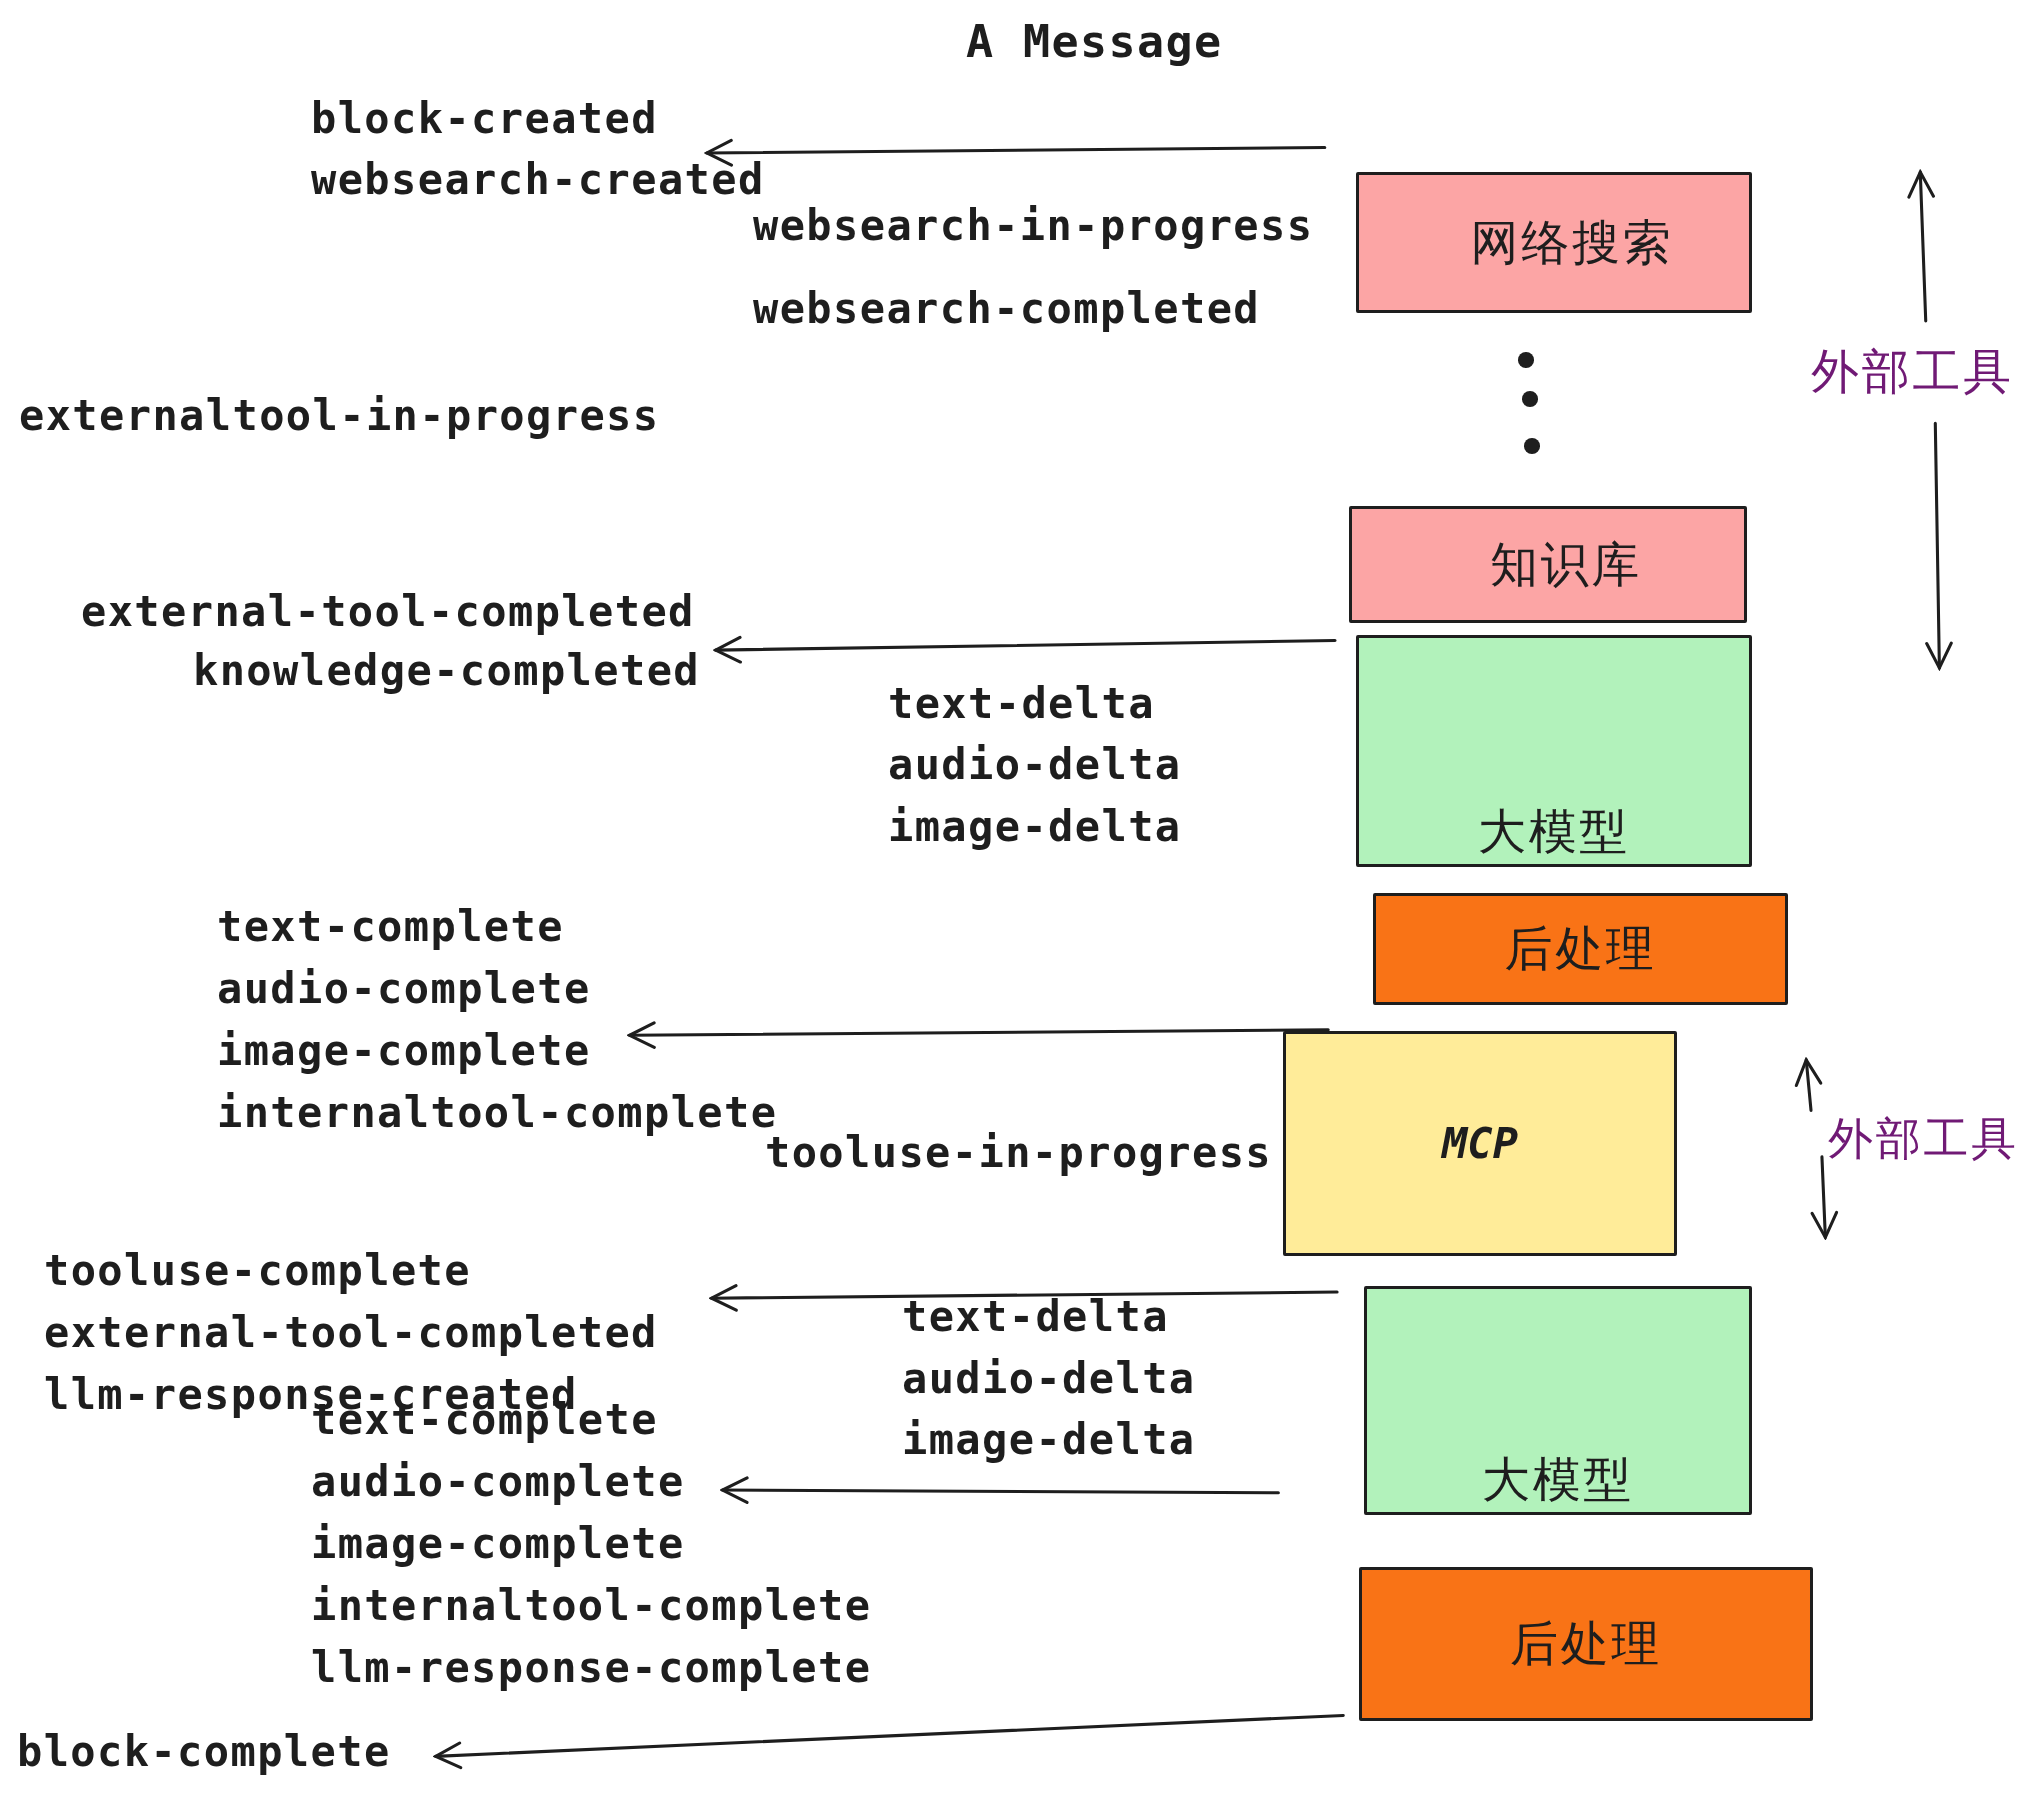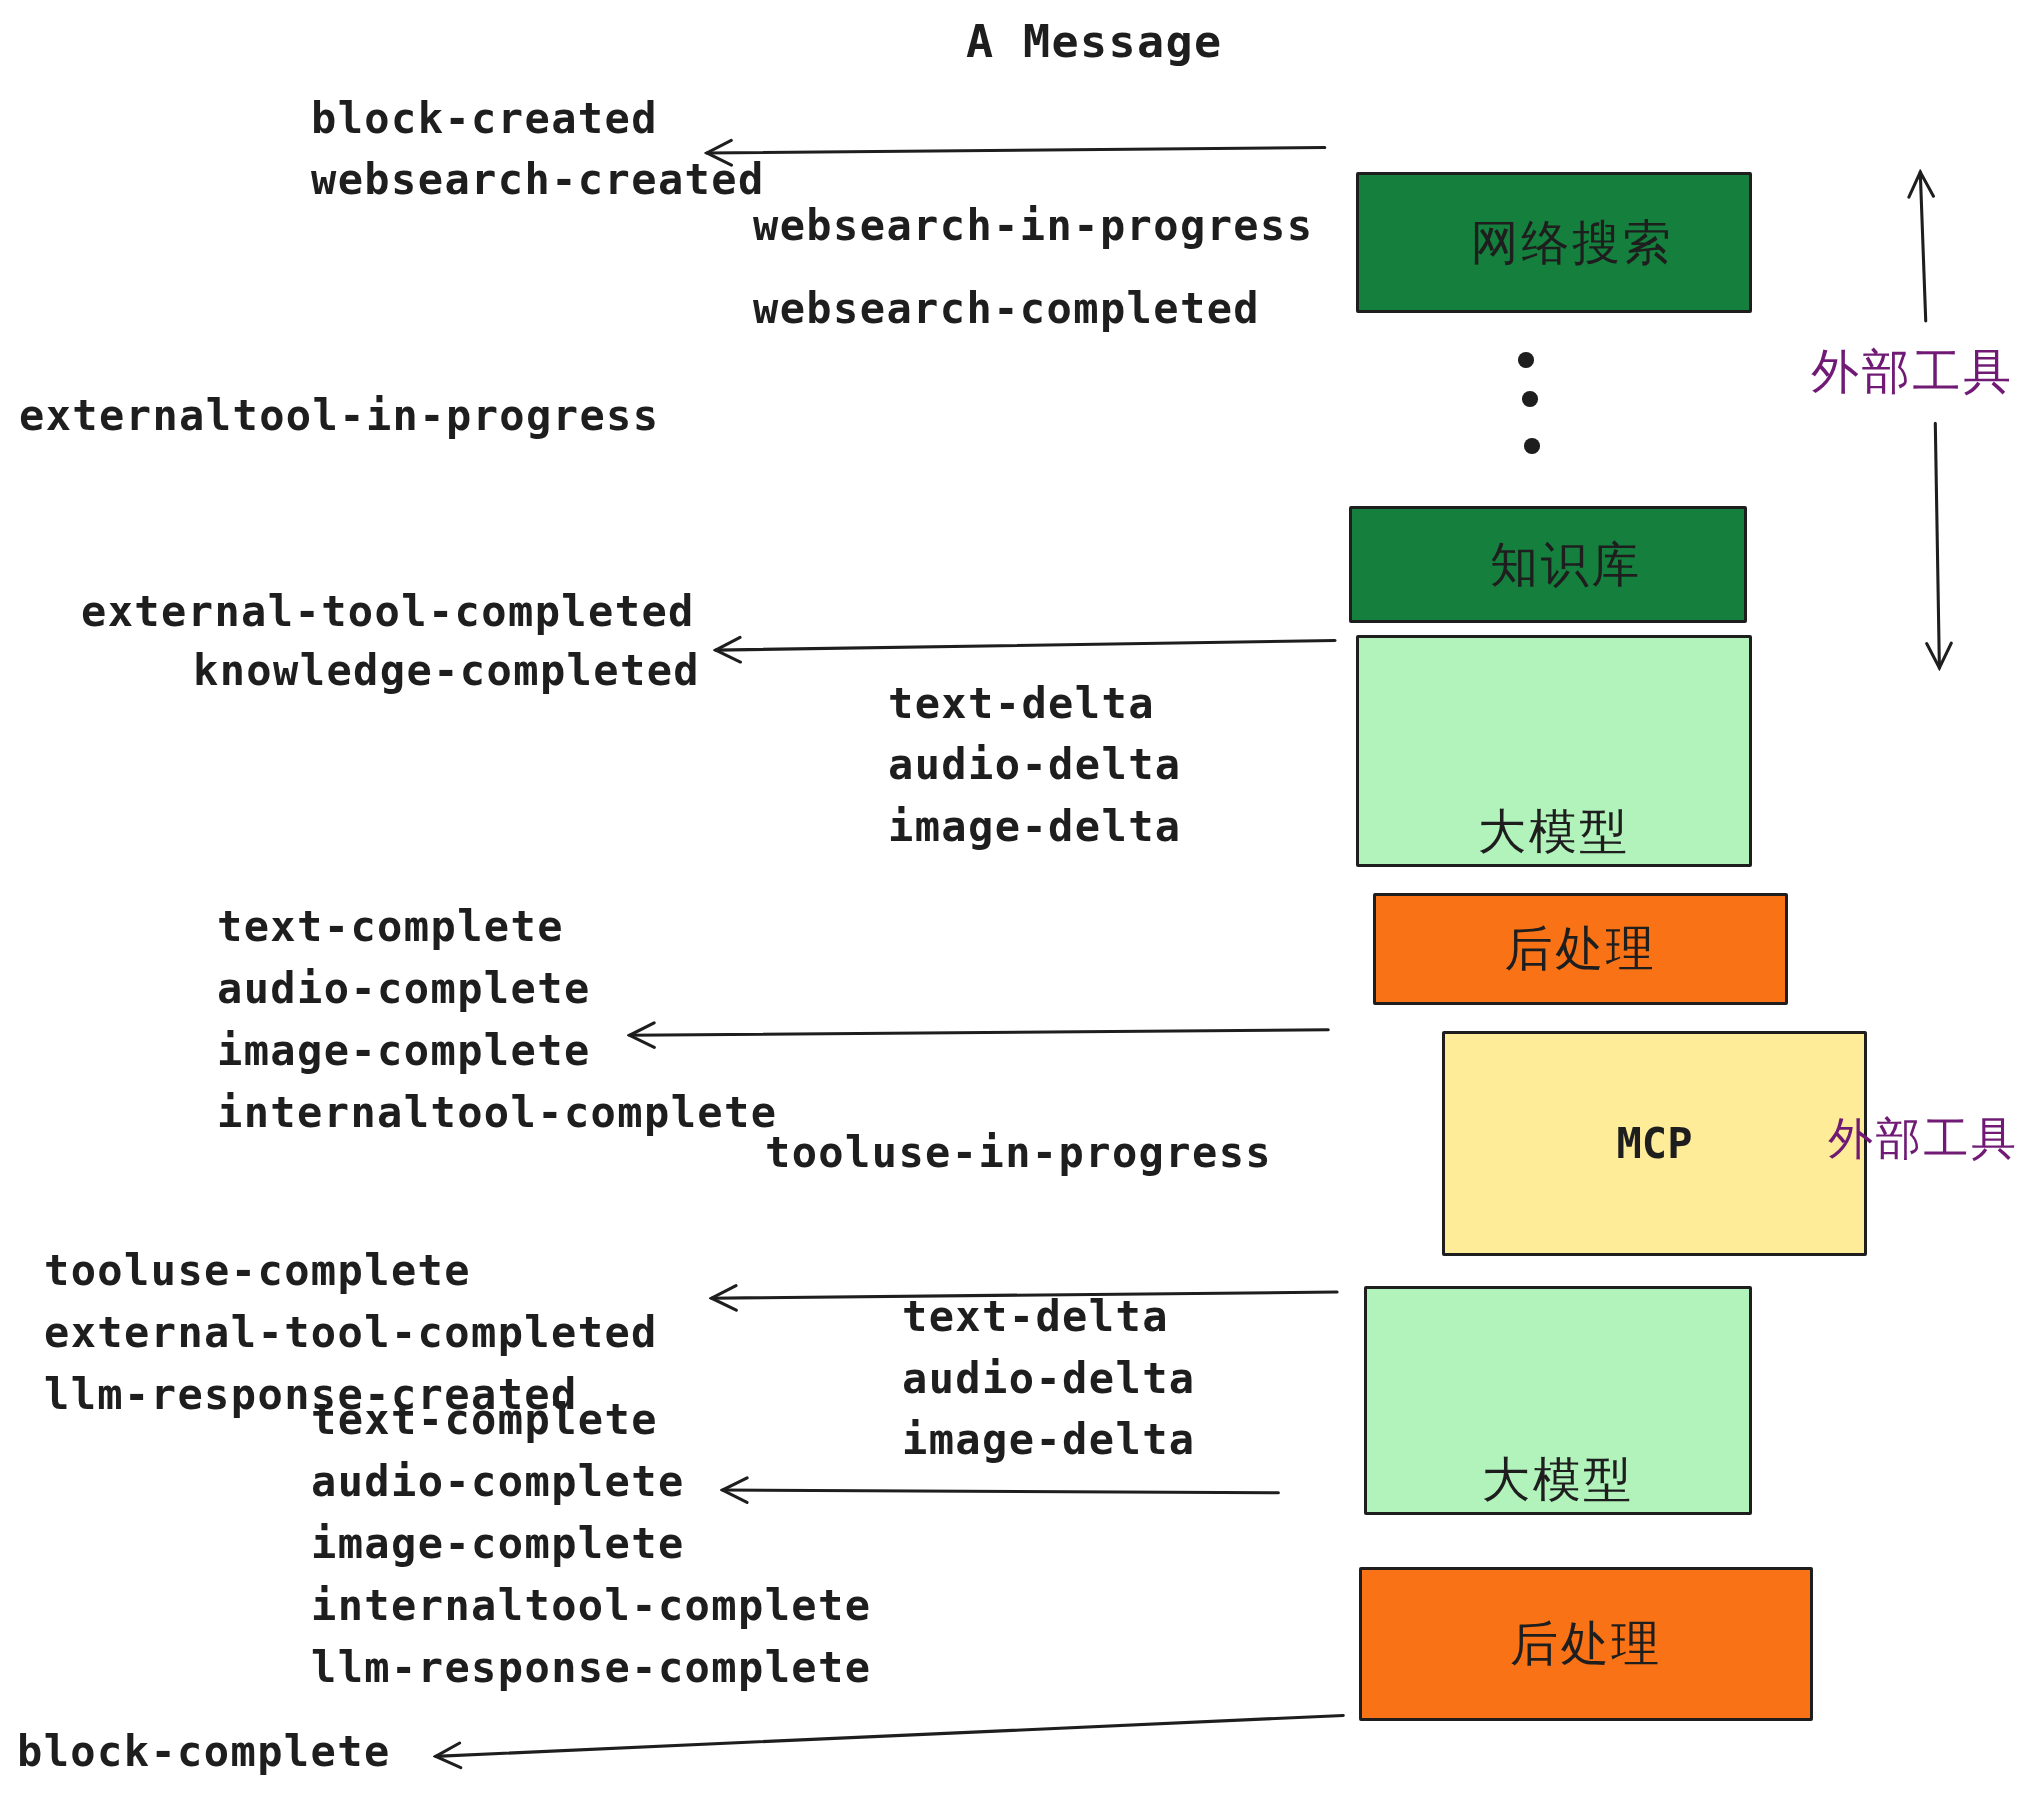--- a/index.html
+++ b/index.html
@@ -54,21 +54,21 @@
     letter-spacing: 2.7px;
     white-space: nowrap;
   }
   .box .latin {
     font-family: "DejaVu Sans Mono", "Liberation Mono", monospace;
     font-size: 42px;
     font-weight: bold;
     color: #1e1e1e;
     white-space: nowrap;
   }
-  .pink   { background: #15803d; padding-left: 36px; }
+  .pink   { background: #fca5a5; padding-left: 36px; }
   .green  { background: #b2f2bb; align-items: flex-end; }
   .yellow { background: #ffec99; }
   .white  { background: #f97316; }
   .side-label {
     position: absolute;
     font-family: "Liberation Sans", sans-serif;
     font-size: 48px;
     font-weight: 500;
     letter-spacing: 2.7px;
     color: #701a75;
@@ -131,21 +131,21 @@
   </div>
 
   <div class="box green" style="left:1356px; top:635px; width:396px; height:232px;">
     <span class="cjk">大模型</span>
   </div>
 
   <div class="box white" style="left:1373px; top:893px; width:415px; height:112px;">
     <span class="cjk">后处理</span>
   </div>
 
-  <div class="box yellow" style="left:1442px; top:1031px; width:425px; height:225px;">
+  <div class="box yellow" style="left:1283px; top:1031px; width:394px; height:225px;font-style:italic;">
     <span class="latin">MCP</span>
   </div>
 
   <div class="box green" style="left:1364px; top:1286px; width:388px; height:229px;">
     <span class="cjk">大模型</span>
   </div>
 
   <div class="box white" style="left:1359px; top:1567px; width:454px; height:154px;">
     <span class="cjk">后处理</span>
   </div>

